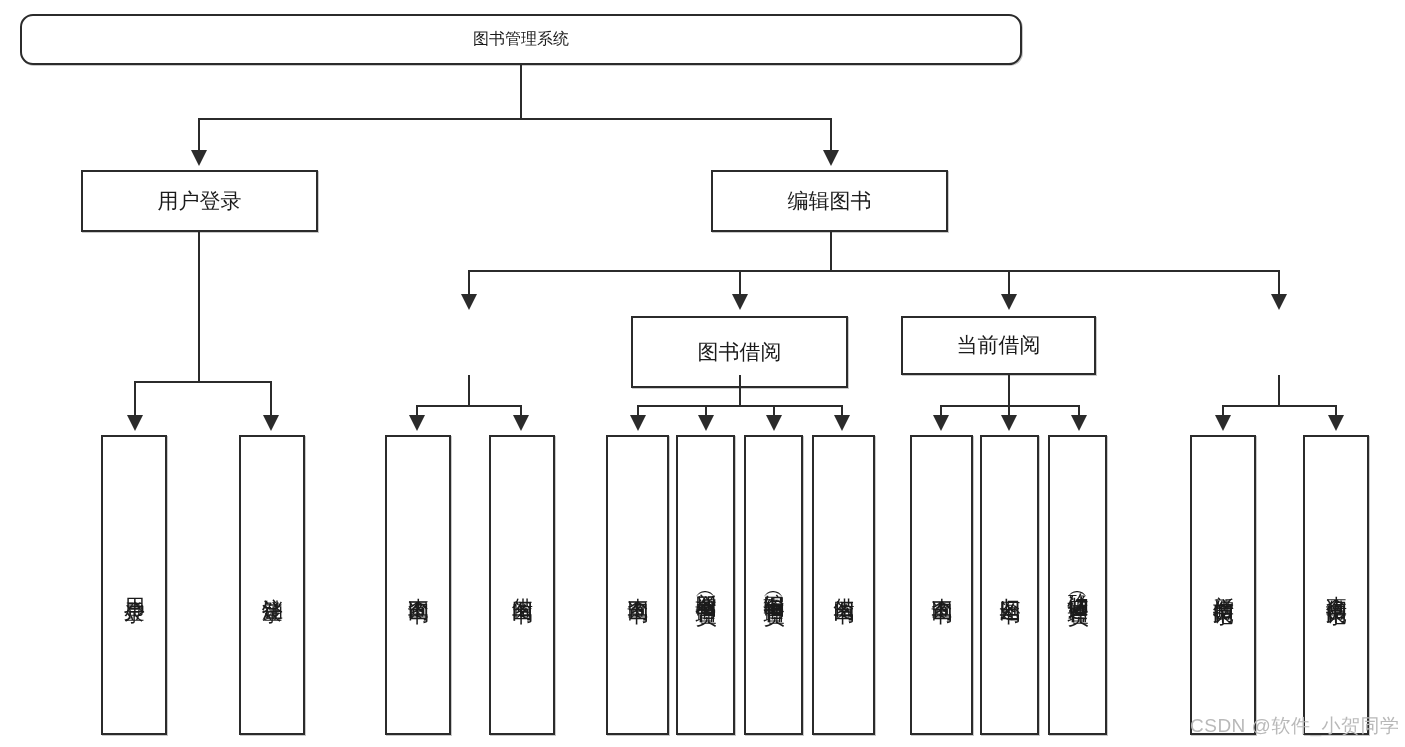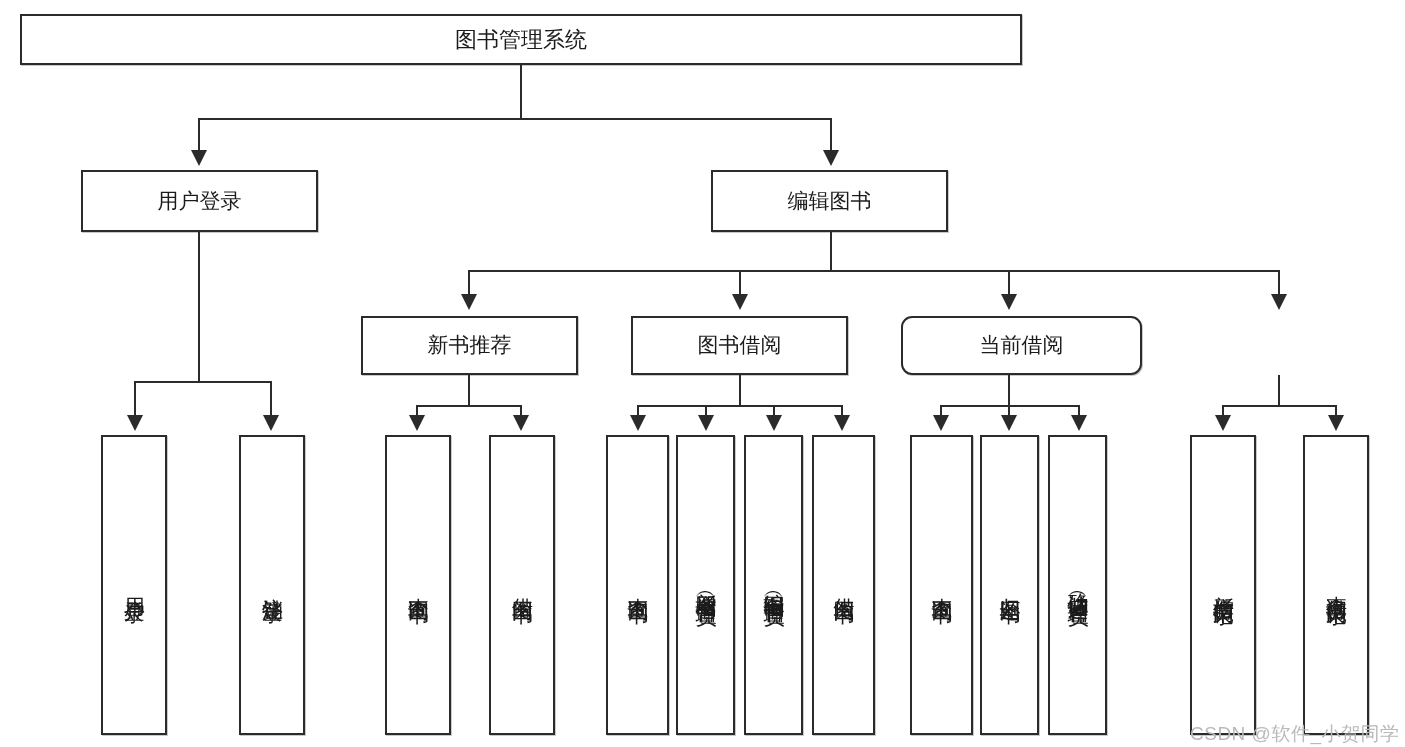--- a/index.html
+++ b/index.html
@@ -27,21 +27,22 @@
     display: flex;
     align-items: center;
     justify-content: center;
     color: #1b1b1b;
     line-height: 1.18;
   }
   .node.h {
     font-size: 21px;
   }
   .node.root {
-    font-size: 22px;
+    font-size: 16px;
+    border-radius: 13px;
   }
   
   .node.v {
     writing-mode: vertical-rl;
     text-orientation: upright;
     font-size: 21px;
     letter-spacing: 2px;
     align-items: center;
     justify-content: center;
     padding: 4px 0;
@@ -118,27 +119,24 @@
 
   <div class="ln vline" style="left:739px; top:270px; width:2px; height:28px;"></div>
   <div class="arrow" style="left:732px; top:294px;"></div>
 
   <div class="ln vline" style="left:1008px; top:270px; width:2px; height:28px;"></div>
   <div class="arrow" style="left:1001px; top:294px;"></div>
 
   <div class="ln vline" style="left:1278px; top:270px; width:2px; height:28px;"></div>
   <div class="arrow" style="left:1271px; top:294px;"></div>
 
-  <div class="node h" style="left:361px; top:316px; width:217px; height:59px;">
-    <span>新书推荐</span>
-  </div>
-  <div class="node h" style="left:631px; top:316px; width:217px; height:59px;">
+  <div class="node h" style="left:631px; top:316px; width:217px; height:72px;">
     <span>图书借阅</span>
   </div>
-  <div class="node h" style="left:901px; top:316px; width:241px; height:59px;border-radius:11px;">
+  <div class="node h" style="left:901px; top:316px; width:195px; height:59px;">
     <span>当前借阅</span>
   </div>
 
   <div class="ln vline" style="left:468px; top:375px; width:2px; height:30px;"></div>
   <div class="ln hline" style="left:416px; top:405px; width:106px; height:2px;"></div>
   <div class="ln vline" style="left:416px; top:405px; width:2px; height:14px;"></div>
   <div class="arrow" style="left:409px; top:415px;"></div>
   <div class="ln vline" style="left:520px; top:405px; width:2px; height:14px;"></div>
   <div class="arrow" style="left:513px; top:415px;"></div>
 
@@ -206,15 +204,15 @@
     <span class="vtext">确认归还（管理员）</span>
   </div>
 
   <div class="node v" style="left:1190px; top:435px; width:66px; height:300px;">
     <span class="vtext">新增借阅记录</span>
   </div>
   <div class="node v" style="left:1303px; top:435px; width:66px; height:300px;">
     <span class="vtext">查询借阅记录</span>
   </div>
 
-  <div id="watermark" style="left:1190px; top:713px;margin-top:8px;">CSDN @软件_小贺同学</div>
+  <div id="watermark" style="left:1190px; top:713px;">CSDN @软件_小贺同学</div>
 
 </div>
 
 </body></html>

